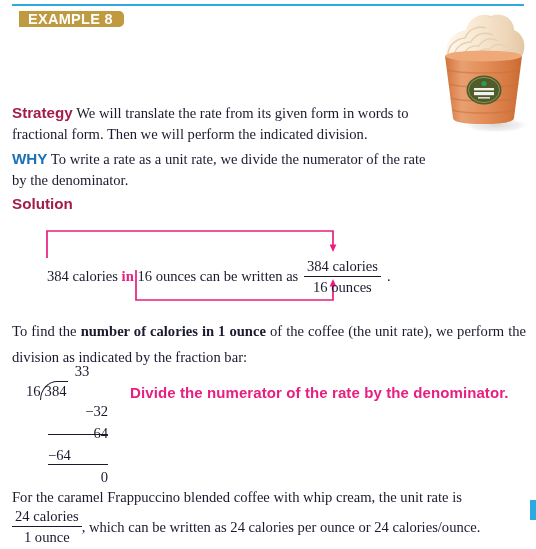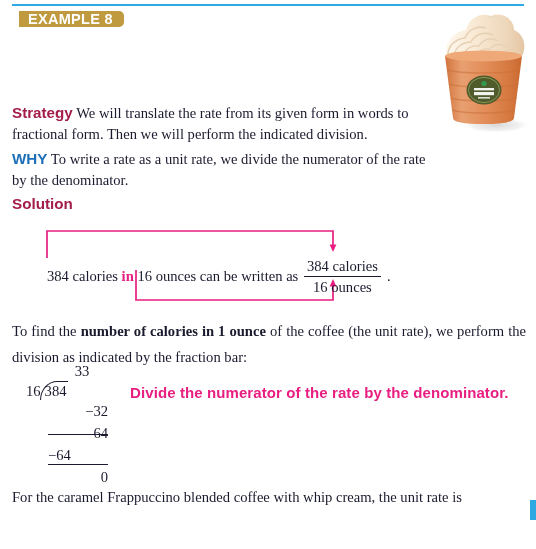--- a/index.html
+++ b/index.html
@@ -410,17 +410,18 @@
     <div class="divisor-row"><span class="divisor">16</span><span class="dividend-wrap">384</span></div>
     <div class="sub1">−32</div>
     <div class="rem1">64</div>
     <div class="sub2">−64</div>
     <div class="rem2">0</div>
     <div class="div-note">Divide the numerator of the rate by the denominator.</div>
   </div>
 
   <div id="conclusion-section">
     <div class="concl-line1">For the caramel Frappuccino blended coffee with whip cream, the unit rate is</div>
+    <div class="concl-line2"><span class="frac-inline"><span class="num">24 calories</span><span class="den">1 ounce</span></span><span>, which can be written as 24 calories per ounce or 24 calories/ounce.</span></div>
   </div>
 
   <div class="end-marker"></div>
 
 </div>
 
 </body></html>

